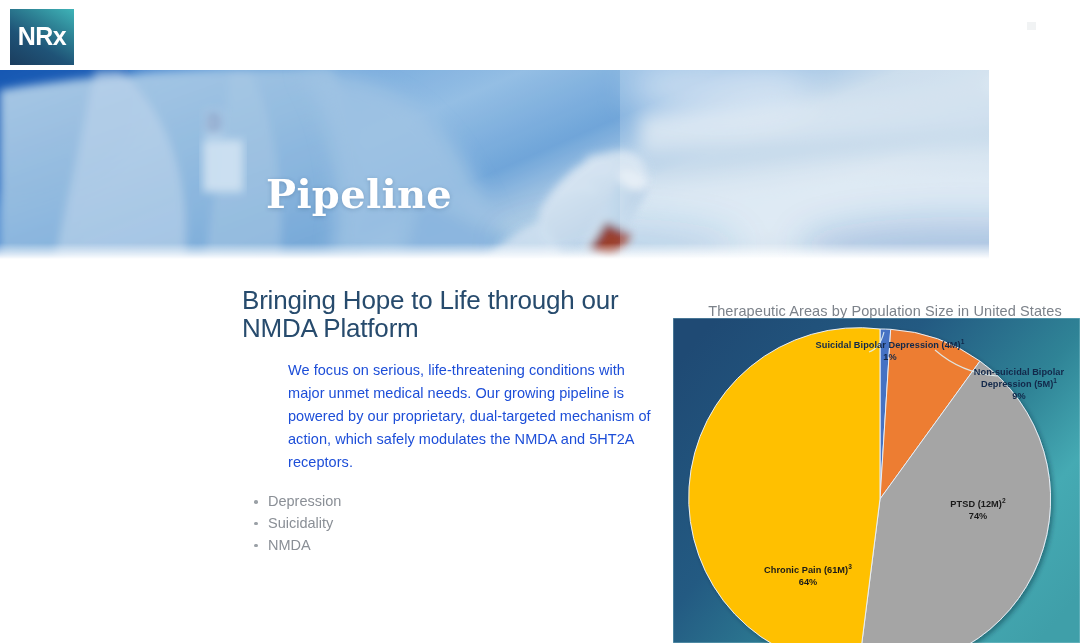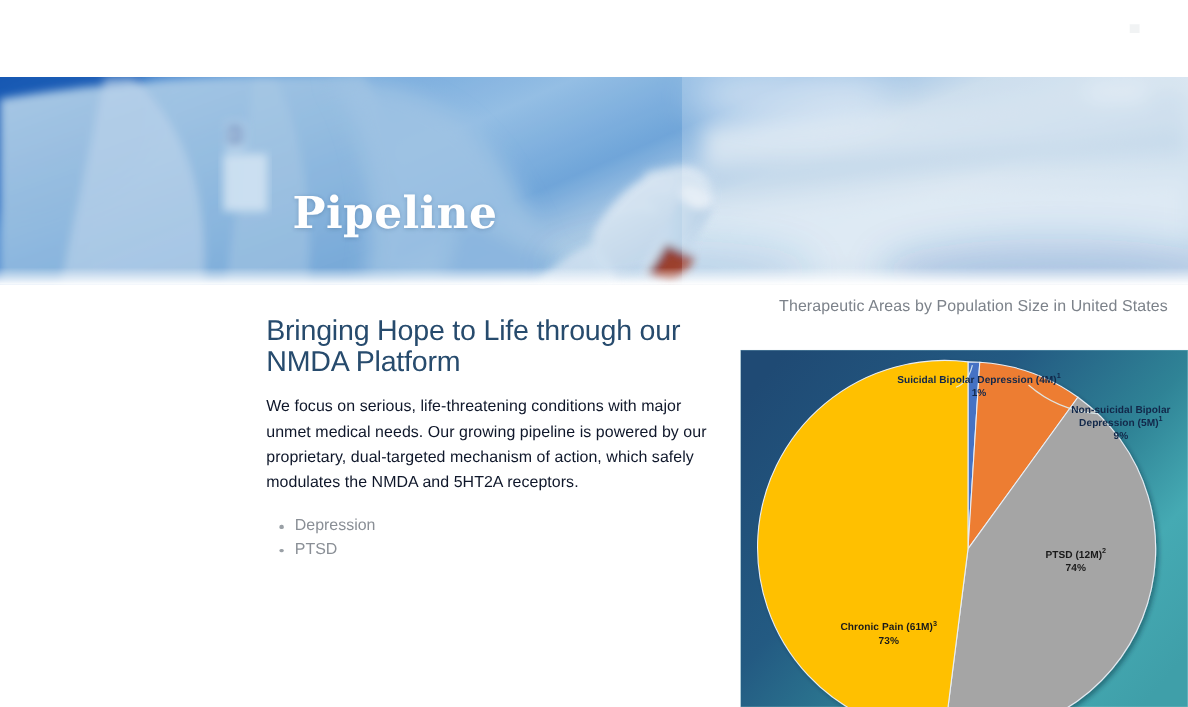--- a/index.html
+++ b/index.html
@@ -26,21 +26,21 @@
     font-family:"Liberation Sans", sans-serif; line-height:1;
     transform:translateY(-1px);
   }
   .topbar-mark {
     position:absolute; right:44px; top:22px; width:9px; height:8px;
     opacity:0.10; background:#7a8796;
   }
 
   
   .hero {
-    position:absolute; left:0; top:70px; width:1080px; height:189px;
+    position:absolute; left:0; top:70px; width:989px; height:189px;
     overflow:hidden; background:#7f1d1d;padding-left:12px;
   }
   .hero svg { position:absolute; left:0; top:0; width:1080px; height:189px; display:block; }
   .hero-title {
     position:absolute; left:266px; top:104px;
     font-family:"DejaVu Serif", "Liberation Serif", serif;
     font-weight:700; font-size:40px; color:#ffffff;
     letter-spacing:0.3px; line-height:1;
     text-shadow:0 1px 4px rgba(20,50,90,0.25);
   }
@@ -51,36 +51,36 @@
 
   
   .content { position:absolute; left:0; top:259px; width:916px; height:384px; }
 
   .col-left { position:absolute; left:242px; top:27px; width:415px; }
   h1.headline {
     font-size:26px; line-height:1.08; font-weight:400;
     color:#274b6d; letter-spacing:-0.2px; margin-bottom:17px;
   }
   p.body {
-    font-size:14.5px; line-height:1.59; color:#0f172a;
-    margin-bottom:17px; letter-spacing:0.05px;
+    font-size:14.5px; line-height:1.59; color:#1d4ed8;
+    margin-bottom:17px; letter-spacing:0.05px;margin-left:46px;
   }
   ul.bullets { list-style:none; margin:0 0 14px 0; padding:0; }
   ul.bullets li {
     position:relative; font-size:14.5px; line-height:1.49;
     color:#8a8f96; padding-left:26px;
   }
   ul.bullets li::before {
     content:""; position:absolute; left:12px; top:9px;
     width:3.5px; height:3.5px; border-radius:50%; background:#9aa0a6;
   }
 
   
   .chart-title {
-    position:absolute; left:700px; top:12px; width:370px;
+    position:absolute; left:700px; top:44px; width:370px;
     text-align:center; font-size:14.5px; color:#7c828a; letter-spacing:0.1px;
   }
   .chart-panel {
     position:absolute; left:673px; top:59px; width:407px; height:325px;
     overflow:hidden;
   }
   .chart-panel svg { display:block; }
   .pie-label {
     position:absolute; text-align:center; font-size:9.2px;
     font-weight:700; line-height:1.32; letter-spacing:0.05px;
@@ -89,20 +89,23 @@
   .pie-label sup { font-size:6.6px; vertical-align:super; line-height:0; }
   .lbl-dark { color:#12284a; }
   .lbl-black { color:#1a1a1a; }
 </style>
 </head>
 <body>
 
 <div class="page">
 
   <div class="topbar">
+    <div class="logo">
+      <span class="logo-text">NRx</span>
+    </div>
     <div class="topbar-mark"></div>
   </div>
 
   <div class="hero">
     <svg viewBox="0 0 1080 189" preserveAspectRatio="none">
       <defs>
         <linearGradient id="heroBase" x1="0" y1="0" x2="1" y2="0.4">
           <stop offset="0" stop-color="#1b5fbe"></stop>
           <stop offset="0.18" stop-color="#6ba3dd"></stop>
           <stop offset="0.42" stop-color="#9cc4e8"></stop>
@@ -201,21 +204,22 @@
     <div class="hero-fade"></div>
   </div>
 
   <div class="content">
 
     <div class="col-left">
       <h1 class="headline">Bringing Hope to Life through our NMDA Platform</h1>
       <p class="body">We focus on serious, life-threatening conditions with major unmet medical needs. Our growing pipeline is powered by our proprietary, dual-targeted mechanism of action, which safely modulates the NMDA and 5HT2A receptors.</p>
       <ul class="bullets">
         <li>Depression</li>
-        <li>PTSD</li>
+        <li>Suicidality</li>
+        <li>NMDA</li>
       </ul>
 
     </div>
 
     <div class="chart-title">Therapeutic Areas by Population Size in United States</div>
 
     <div class="chart-panel">
       <svg width="407" height="325" viewBox="0 0 407 325">
         <defs>
           <linearGradient id="panelBg" x1="0" y1="0.15" x2="1" y2="0.85">
@@ -258,18 +262,18 @@
         <span>9%</span>
       </div>
 
       <div class="pie-label lbl-black" style="left:247px; top:180px; width:116px;">
         <span>PTSD (12M)</span><sup>2</sup><br>
         <span>74%</span>
       </div>
 
       <div class="pie-label lbl-black" style="left:64px; top:246px; width:142px;">
         <span>Chronic Pain (61M)</span><sup>3</sup><br>
-        <span>73%</span>
+        <span>64%</span>
       </div>
     </div>
 
   </div>
 </div>
 
 </body></html>

